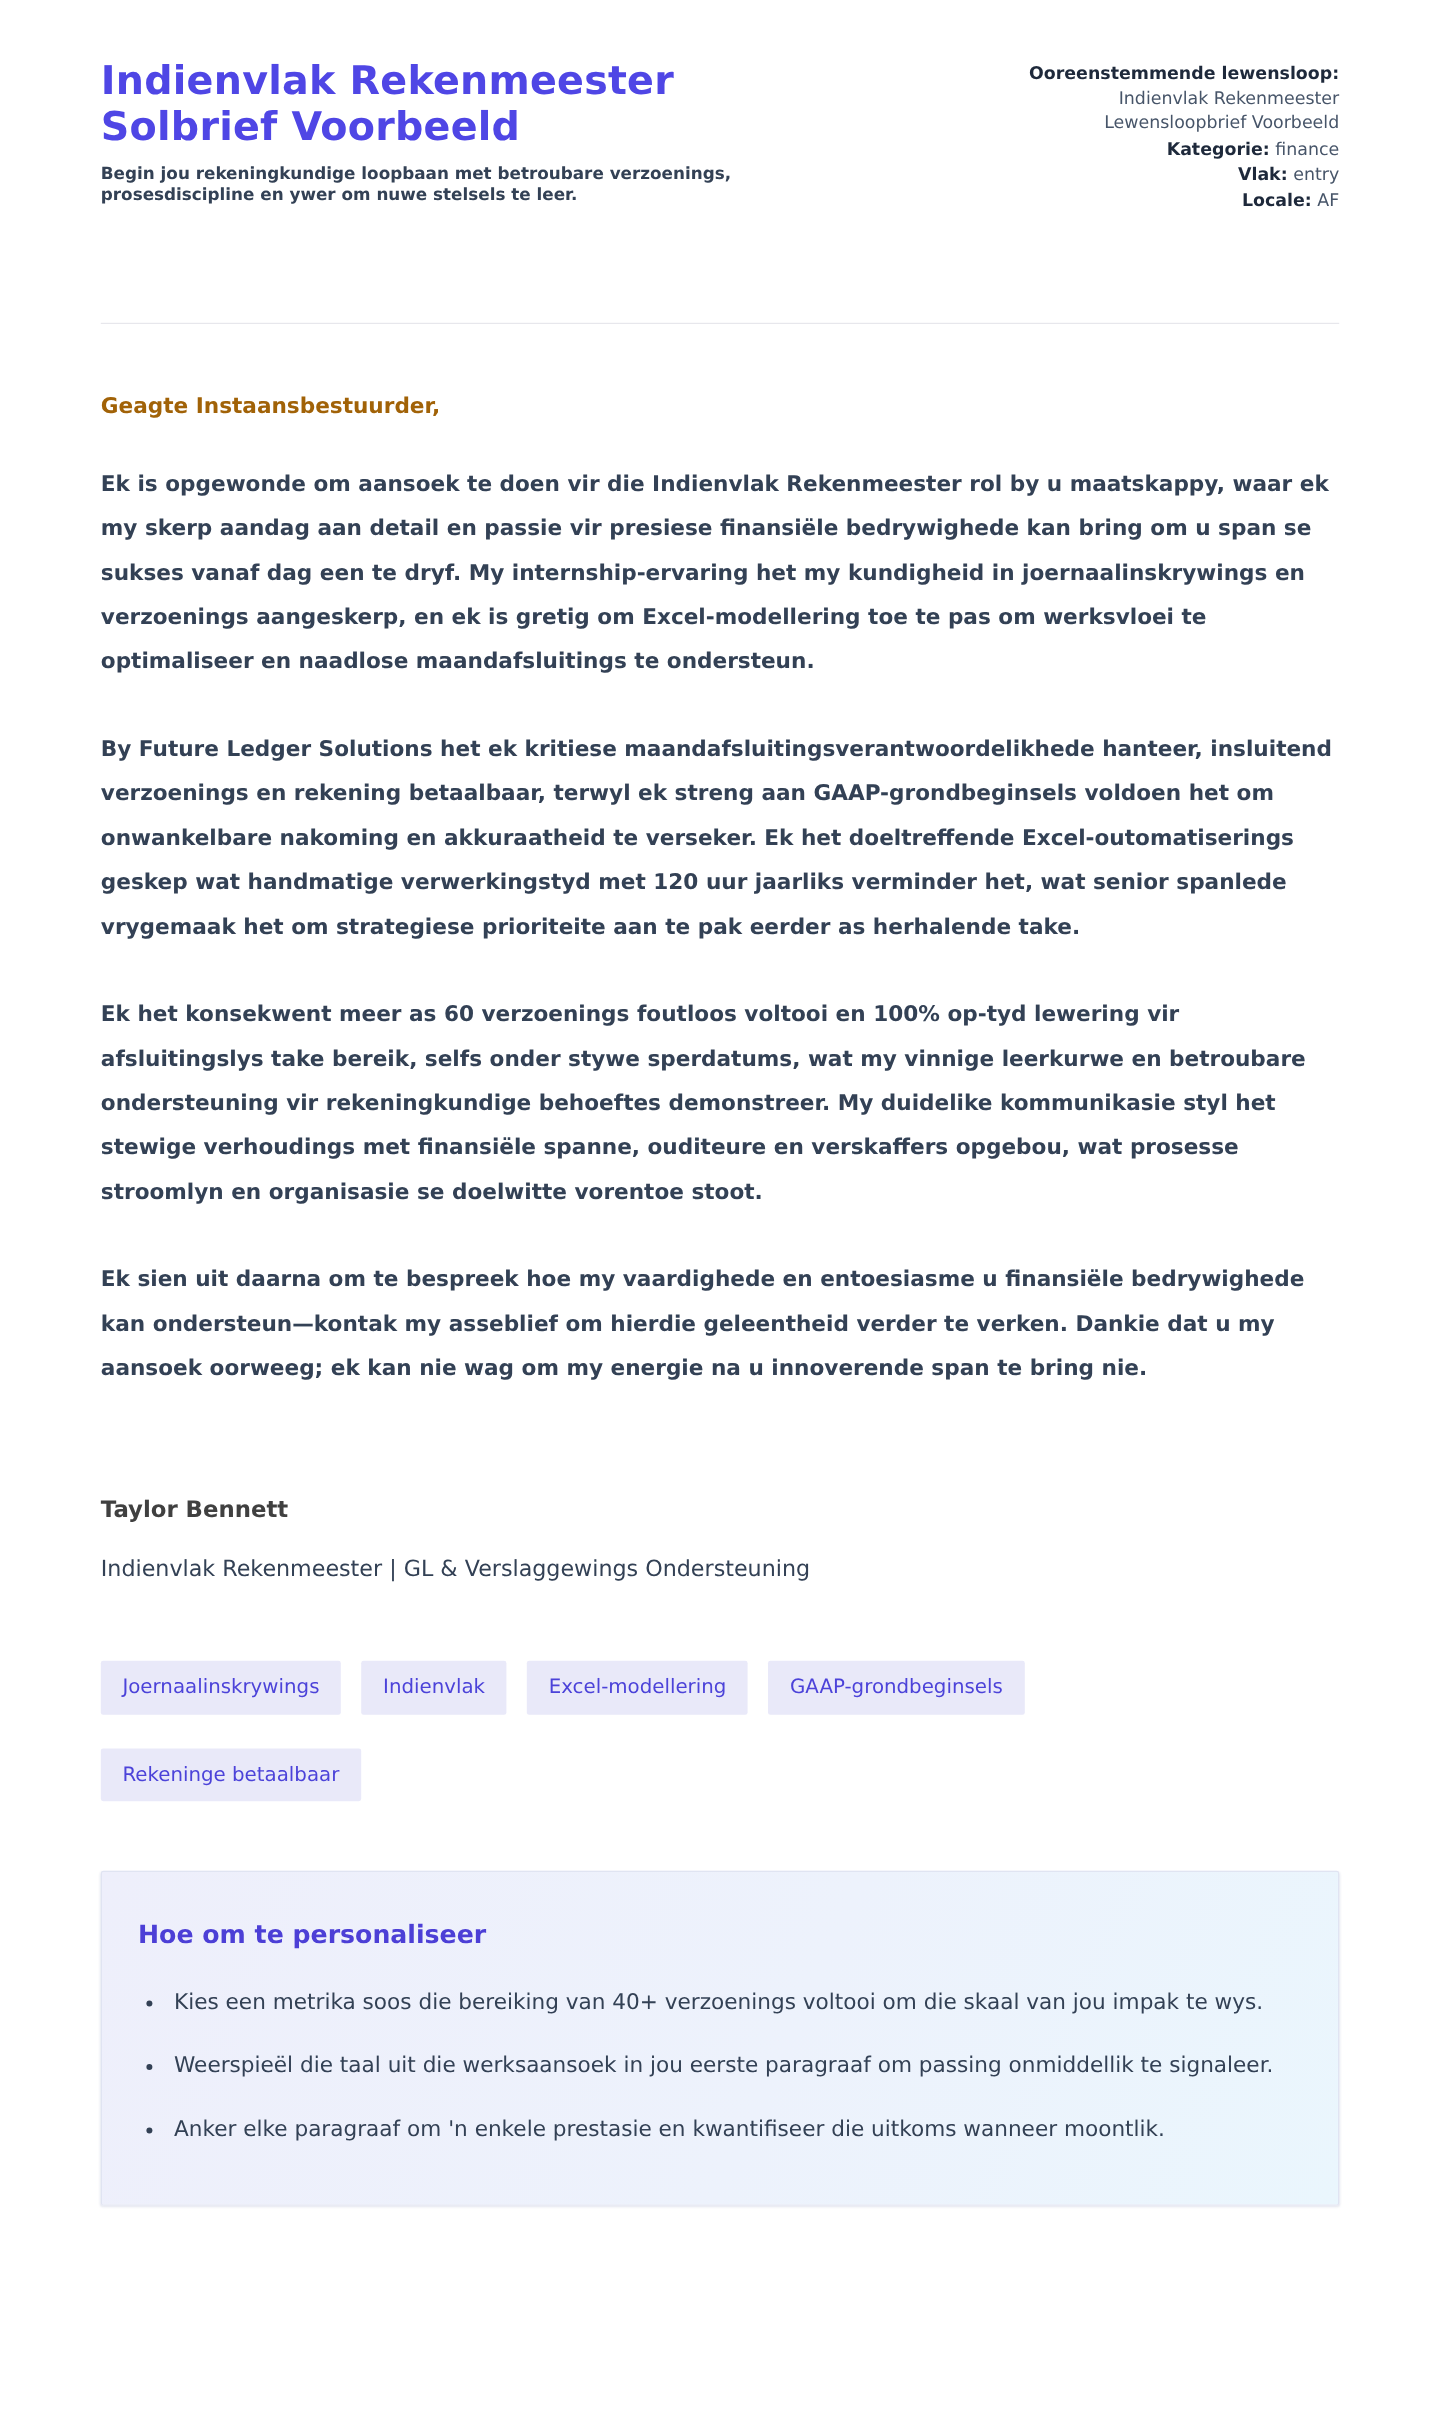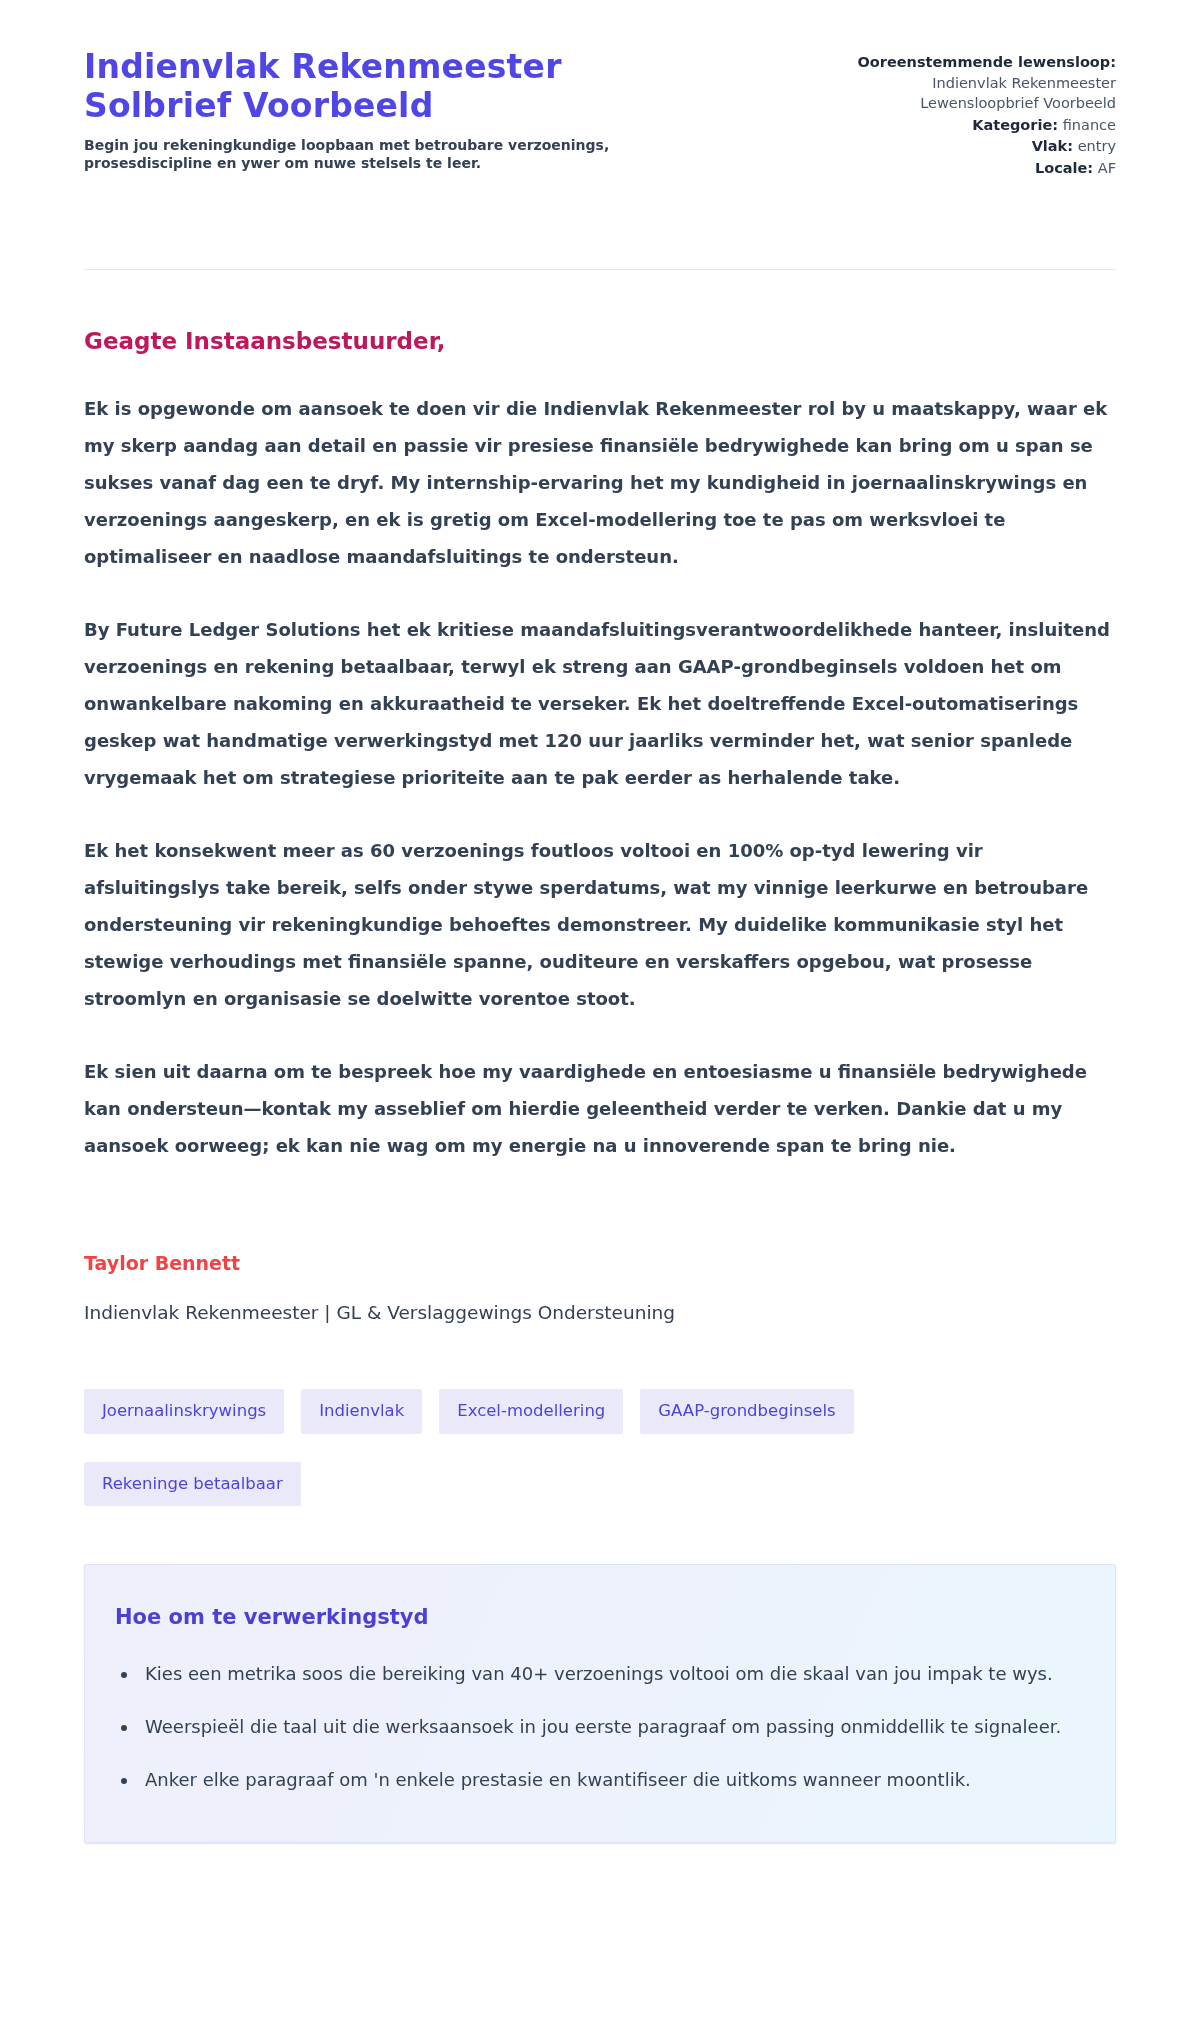--- a/index.html
+++ b/index.html
@@ -58,37 +58,37 @@
 
   .divider {
     border: none;
     border-top: 1px solid #e7e7ec;
     margin-top: 90px;
   }
 
   
   .greeting {
     margin-top: 58px;
-    color: #be185d;
-    font-size: 23px;
+    color: #a16207;
+    font-size: 18px;
     font-weight: bold;
   }
   .paragraph {
     margin-top: 36px;
     font-size: 18px;
     line-height: 37px;
     color: #334155;
     font-weight: bold;
   }
 
   .signature { margin-top: 88px; }
   .signature-name {
     font-size: 19px;
     font-weight: bold;
-    color: #ef4444;
+    color: #404040;
   }
   .signature-role {
     margin-top: 28px;
     font-size: 18.5px;
     color: #334155;
   }
 
   
   .tags {
     margin-top: 66px;
@@ -172,21 +172,21 @@
 
     <div class="tags">
       <span class="tag">Joernaalinskrywings</span>
       <span class="tag">Indienvlak</span>
       <span class="tag">Excel-modellering</span>
       <span class="tag">GAAP-grondbeginsels</span>
       <span class="tag">Rekeninge betaalbaar</span>
     </div>
 
     <div class="tips">
-      <div class="tips-title">Hoe om te verwerkingstyd</div>
+      <div class="tips-title">Hoe om te personaliseer</div>
       <ul class="tips-list">
         <li>Kies een metrika soos die bereiking van 40+ verzoenings voltooi om die skaal van jou impak te wys.</li>
         <li>Weerspieël die taal uit die werksaansoek in jou eerste paragraaf om passing onmiddellik te signaleer.</li>
         <li>Anker elke paragraaf om 'n enkele prestasie en kwantifiseer die uitkoms wanneer moontlik.</li>
       </ul>
     </div>
 
   </div>
 </div>
 

